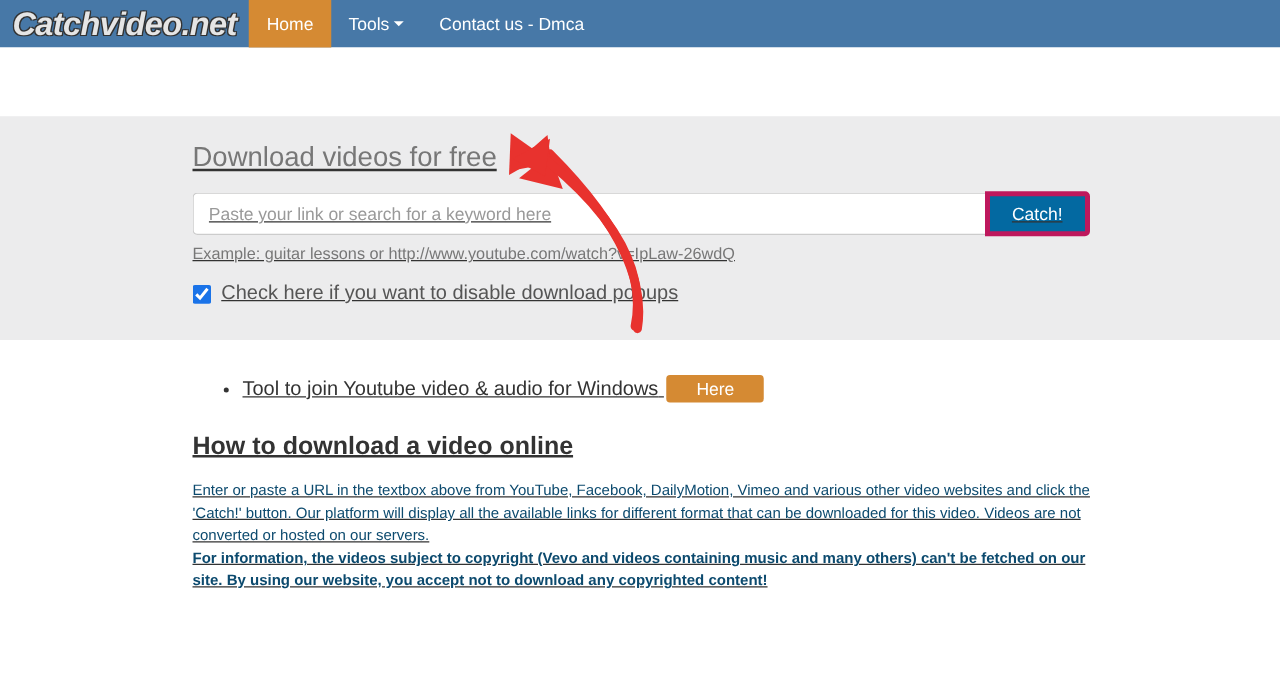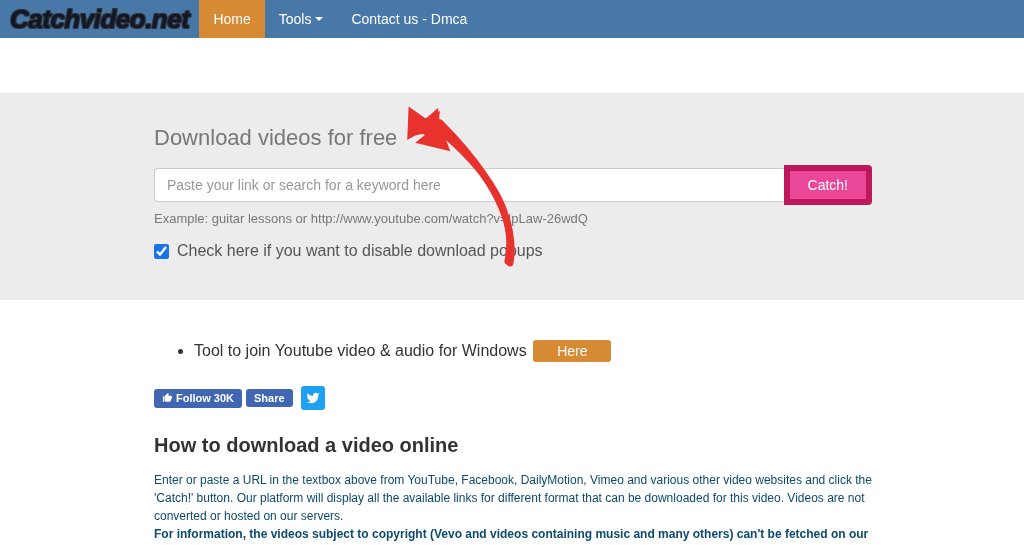--- a/index.html
+++ b/index.html
@@ -1,34 +1,34 @@
 <!DOCTYPE html>
 <html><head>
   <meta charset="utf-8">
   <style>
     * { margin: 0; padding: 0; box-sizing: border-box; }
     body { font-family: "Helvetica Neue", Helvetica, Arial, sans-serif; font-size: 14px; color: #333; background: #fff; }
     
     .navbar { background: #4778a7; height: 38px; display: flex; align-items: stretch; }
-    .brand { color: #0f172a; font-style: italic; font-weight: bold; font-size: 26px; padding: 0 10px; display: flex; align-items: center; text-shadow: -1px -1px 0 #333, 1px -1px 0 #333, -1px 1px 0 #333, 1px 1px 0 #333; font-family: Arial, sans-serif; letter-spacing: -0.5px; }
+    .brand { color: #e5e5e5; font-style: italic; font-weight: bold; font-size: 26px; padding: 0 10px; display: flex; align-items: center; text-shadow: -1px -1px 0 #333, 1px -1px 0 #333, -1px 1px 0 #333, 1px 1px 0 #333; font-family: Arial, sans-serif; letter-spacing: -0.5px; }
     .nav-item { color: #fff; padding: 0 14px; display: flex; align-items: center; font-size: 14px; cursor: pointer; }
     .nav-item.active { background: #d58a33; }
     .caret { display: inline-block; width: 0; height: 0; margin-left: 4px; vertical-align: middle; border-top: 4px solid #fff; border-right: 4px solid transparent; border-left: 4px solid transparent; }
     
     .spacer { height: 55px; background: #fff; }
     
     .hero { background: #ececed; padding: 20px 0 28px; }
-    .container { max-width: 920px; margin: 12px auto; padding: 0 100px 0 102px; }
+    .container { max-width: 920px; margin: 0 auto; padding: 0 100px 0 102px; text-decoration: underline; }
     
     .hero h2 { color: #777; font-weight: 500; font-size: 22px; margin-bottom: 14px; }
     
     .input-group { display: flex; margin-bottom: 6px; align-items: center; }
     .url-input { flex: 1; height: 34px; padding: 6px 12px; font-size: 14px; color: #555; background: #fff; border: 1px solid #ccc; border-right: none; border-radius: 4px 0 0 4px; }
     .url-input::placeholder { color: #999; }
-    .catch-btn { background: #ec4899; color: #fff; border: 6px solid #be185d; padding: 6px 18px; font-size: 14px; border-radius: 0 4px 4px 0; cursor: pointer; }
+    .catch-btn { background: #0369a1; color: #fff; border: 4px solid #be185d; padding: 6px 18px; font-size: 14px; border-radius: 0 4px 4px 0; cursor: pointer; }
     
     .example { color: #777; font-size: 13px; margin-bottom: 16px; }
     
     .checkbox-row { display: flex; align-items: center; color: #555; font-size: 16px; gap: 8px; }
     .checkbox-row input { width: 15px; height: 15px; accent-color: #1a73e8; }
     
     .arrow-svg { position: absolute; pointer-events: none; }
     .hero-wrap { position: relative; }
     
     .content { padding: 28px 0; }
@@ -99,37 +99,20 @@
   <div class="container">
     <div class="tool-line">
       <ul>
           <li>
         <span>Tool to join Youtube video &amp; audio for Windows</span>
         <span class="here-btn">Here</span>
       </li>
         </ul>
     </div>
 
-    <div class="social">
-      <div class="fb-like">
-        <span class="thumb">
-          <svg width="11" height="11" viewBox="0 0 24 24" fill="#fff">
-              <path d="M2 21h3V9H2v12zm19-11c0-1.1-.9-2-2-2h-5.3l.8-3.8v-.3c0-.4-.2-.8-.4-1.1L13 2 6.6 8.4c-.4.4-.6.9-.6 1.4V19c0 1.1.9 2 2 2h9c.8 0 1.5-.5 1.8-1.2l3-7c.1-.2.1-.5.1-.8v-2z"></path>
-            </svg>
-        </span>
-        <span>Follow</span>
-        <span>30K</span>
-      </div>
-      <div class="fb-share">Share</div>
-      <div class="twitter-btn">
-        <svg width="14" height="14" viewBox="0 0 24 24" fill="#fff">
-            <path d="M23 3a10.9 10.9 0 0 1-3.14 1.53 4.48 4.48 0 0 0-7.86 3v1A10.66 10.66 0 0 1 3 4s-4 9 5 13a11.64 11.64 0 0 1-7 2c9 5 20 0 20-11.5a4.5 4.5 0 0 0-.08-.83A7.72 7.72 0 0 0 23 3z"></path>
-          </svg>
-      </div>
-    </div>
 
     <div class="howto">
       <h3>How to download a video online</h3>
       <p>Enter or paste a URL in the textbox above from YouTube, Facebook, DailyMotion, Vimeo and various other video websites and click the 'Catch!' button. Our platform will display all the available links for different format that can be downloaded for this video. Videos are not converted or hosted on our servers.</p>
       <p class="bold">For information, the videos subject to copyright (Vevo and videos containing music and many others) can't be fetched on our site. By using our website, you accept not to download any copyrighted content!</p>
     </div>
   </div>
 </div>
 
 </body></html>

